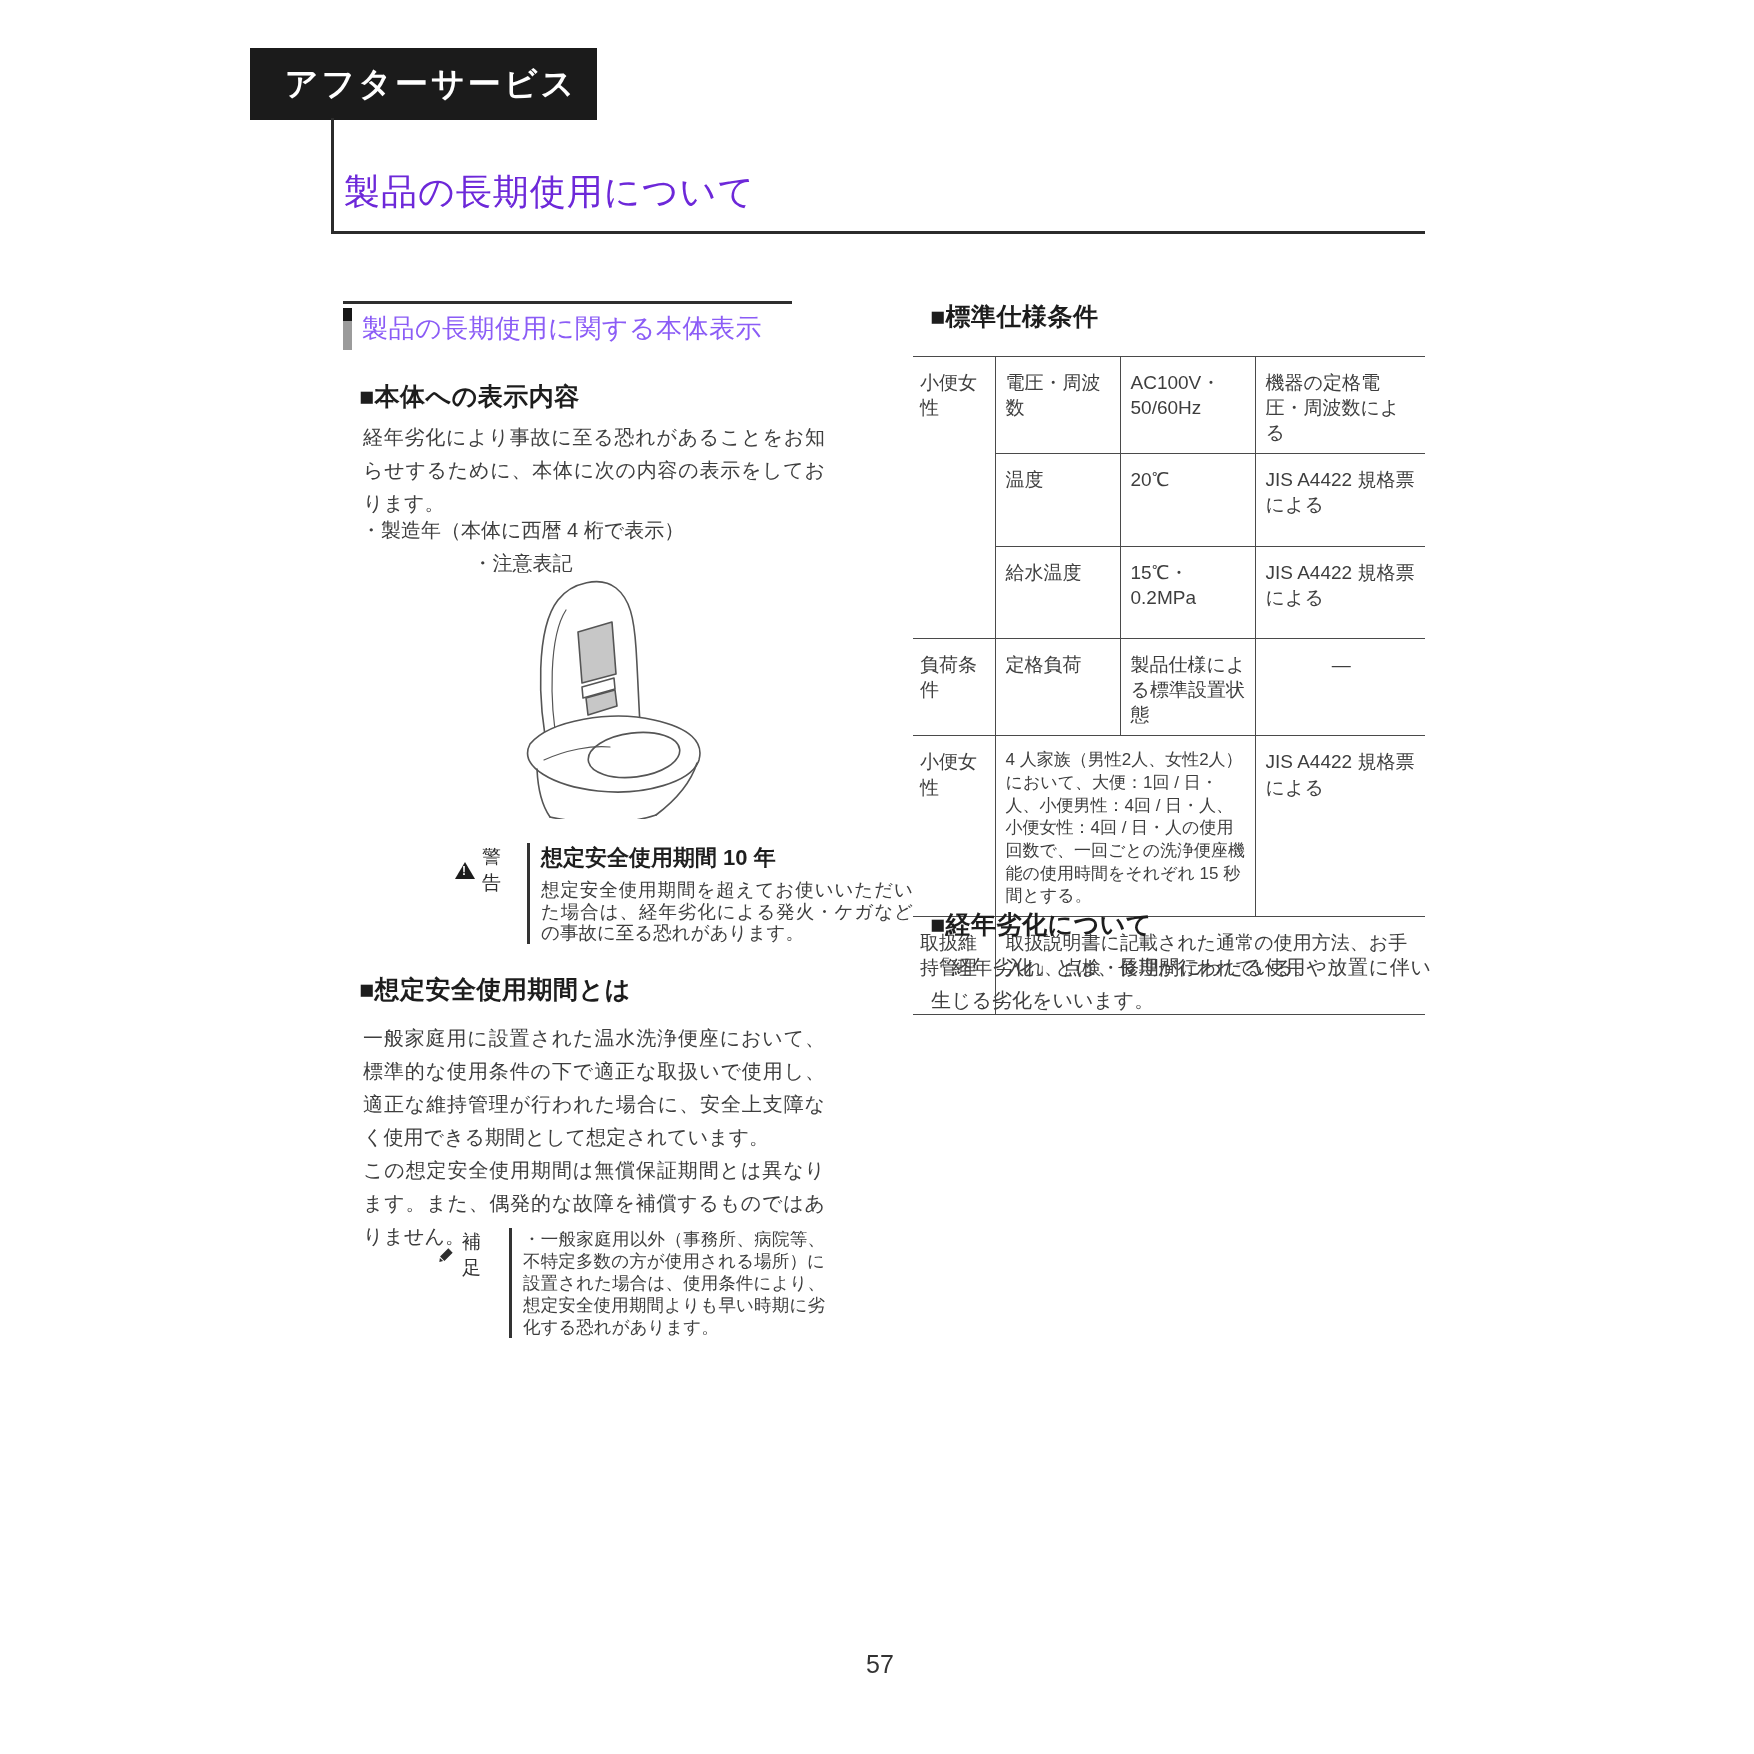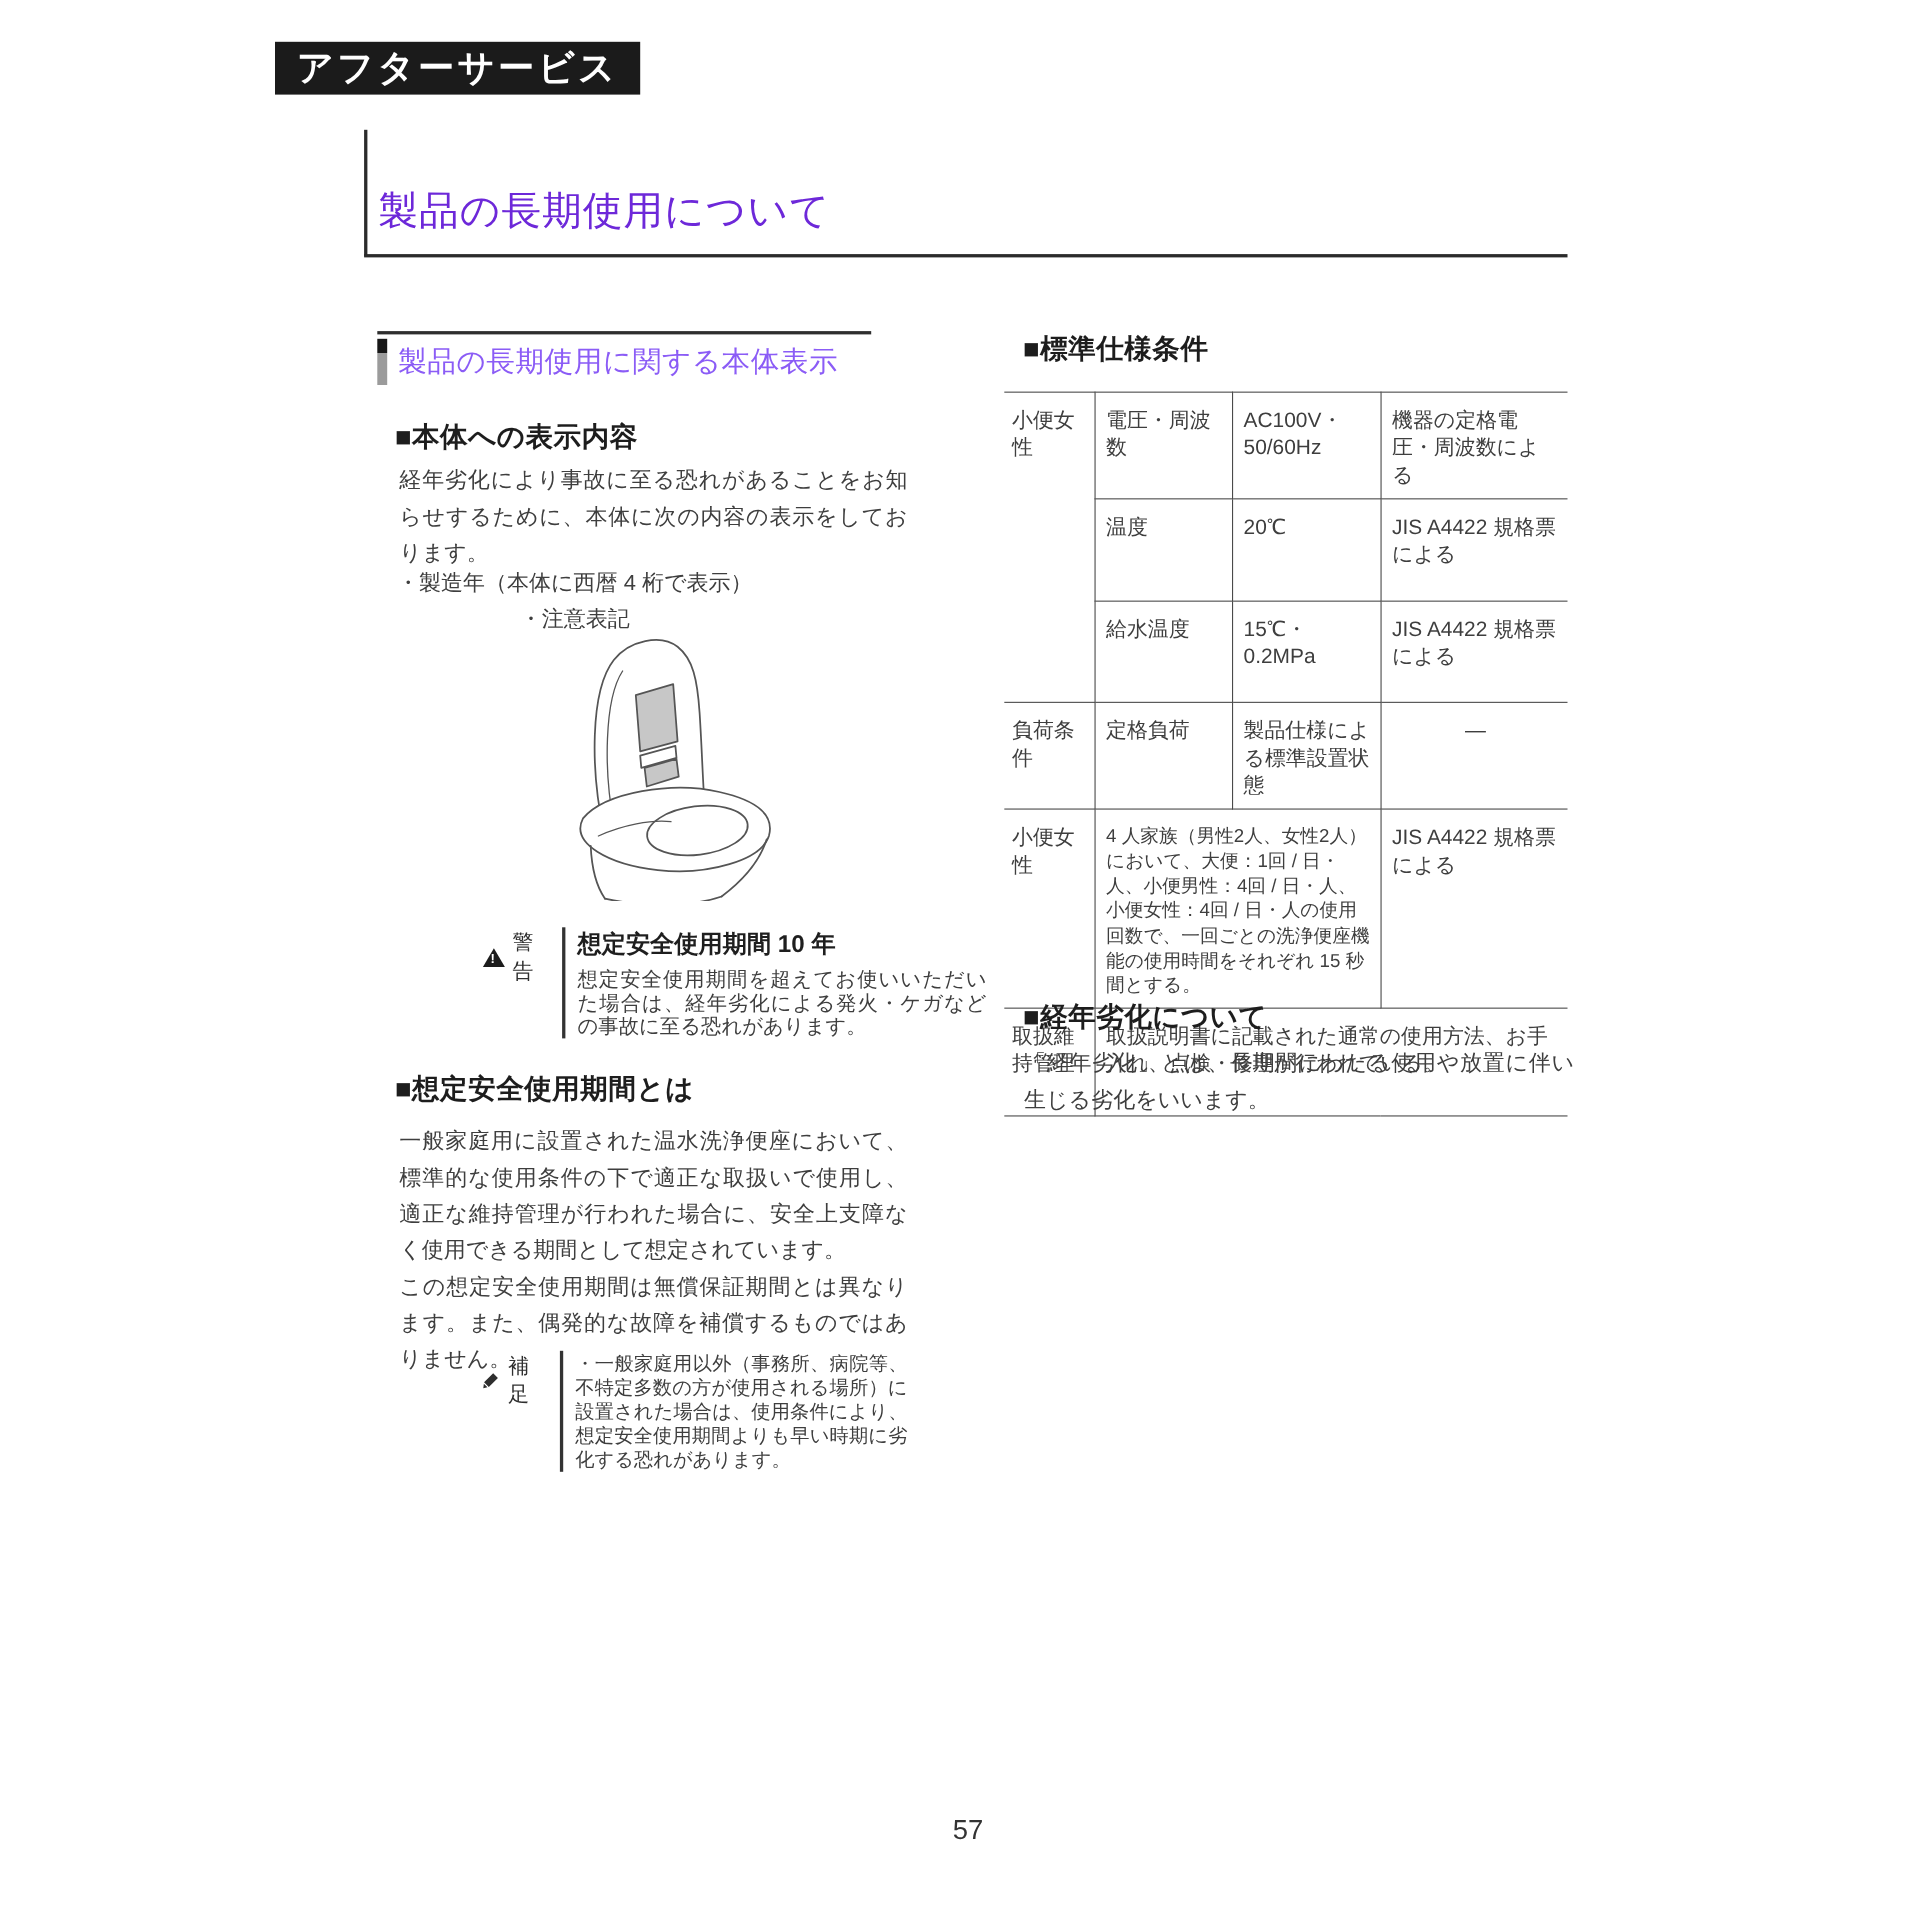--- a/index.html
+++ b/index.html
@@ -7,24 +7,24 @@
     position:relative; width:1754px; height:1754px; margin:0 auto;
     background:#ffffff; overflow:hidden;
     font-family:"Liberation Sans", sans-serif;
     color:#3e3e3e;
     -webkit-font-smoothing:antialiased;
   }
   .abs { position:absolute; }
 
   
   .tag-box {
-    left:250px; top:38px; width:332px; height:48px;
+    left:250px; top:48px; width:332px; height:72px;
     background:#1b1b1b; color:#ffffff;
     display:flex; align-items:center; justify-content:center;
-    font-size:33px; font-weight:bold; letter-spacing:3px;
+    font-size:33px; font-weight:bold; letter-spacing:3px;padding-left:15px;
   }
   .title-vline { left:331px; top:118px; width:3px; height:115px; background:#2b2b2b; }
   .page-title {
     left:344px; top:168px; margin:0;
     font-size:36px; font-weight:500; letter-spacing:1px; color:#6d28d9;
   }
   .title-rule { left:331px; top:231px; width:1094px; height:3px; background:#2b2b2b; }
 
   
   .sec-head {
@@ -125,21 +125,21 @@
       <path d="M38,170 C58,146 120,136 162,146 C198,154 212,168 207,186 C200,208 152,222 106,217 C62,212 26,193 38,170 Z" fill="#ffffff"></path>
       <path d="M52,186 C74,176 100,171 118,173" stroke-width="1.2"></path>
       <ellipse cx="142" cy="181" rx="46" ry="22" transform="rotate(-7 142 181)"></ellipse>
 
       <path d="M45,195 C46,218 51,233 58,243"></path>
       <path d="M58,243 C95,251 138,250 164,241"></path>
       <path d="M164,241 C184,226 199,208 205,189"></path>
     </svg>
   </div>
 
-  <div class="callout abs" style="left:439px; top:843px;">
+  <div class="callout abs" style="left:455px; top:843px;">
     <div class="callout-label">
       <span class="warn-tri"></span>
       <span>警告</span>
     </div>
     <div class="callout-bar"></div>
     <div class="callout-content">
       <p class="warn-title">想定安全使用期間 10 年</p>
       <p class="warn-body">想定安全使用期間を超えてお使いいただいた場合は、経年劣化による発火・ケガなどの事故に至る恐れがあります。</p>
     </div>
   </div>

